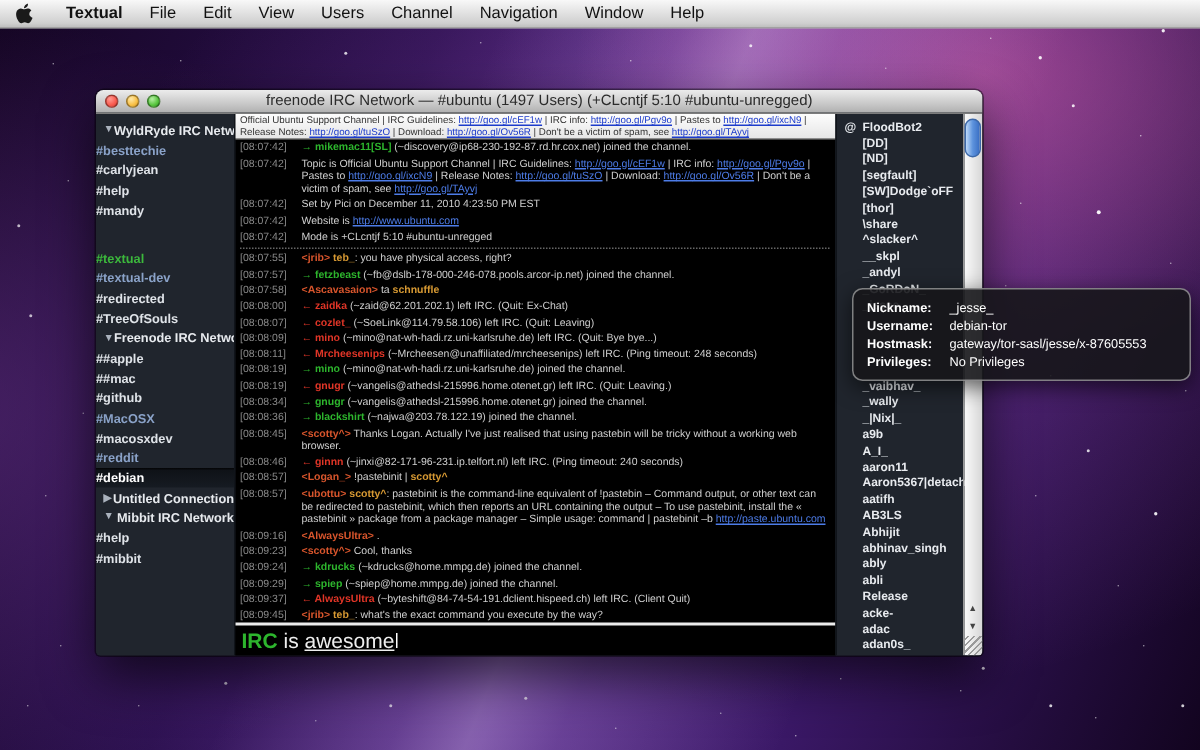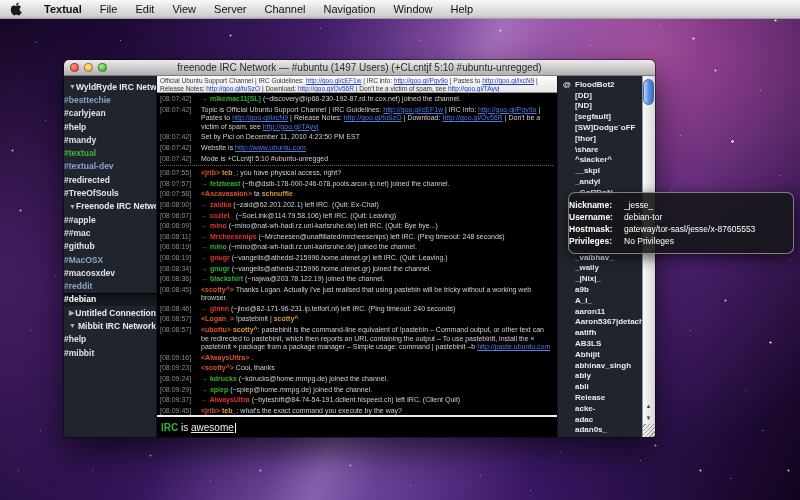--- a/index.html
+++ b/index.html
@@ -69,21 +69,21 @@
 
   .win-body { display:flex; height:361px; }
 
   
   .sidebar { width:93px; background:#20252d; border-right:1px solid #10141a;
     padding-top:4px; font-size:8.5px; font-weight:bold; color:#e7eaee; overflow:hidden; }
   .grp-header { height:13.3px; display:flex; align-items:center; padding-left:5px; white-space:nowrap; }
   .tri { font-size:7px; color:#aab2bd; width:9px; display:inline-block; }
   .chan { height:13.3px; display:flex; align-items:center; white-space:nowrap; color:#dfe3e8; }
   .chan.slate { color:#8aa2c8; }
-  .chan.green { color:#3cb83c; }
+  .chan.green { color:#3cb83c;margin-top:19px; }
   .chan.selected { background:linear-gradient(#0e1116, #161b22); color:#fff;
     box-shadow:inset 0 1px 0 rgba(0,0,0,.6); }
 
   
   .center { width:400px; display:flex; flex-direction:column; background:#000; }
   .topicbar { height:17px; background:linear-gradient(#fdfdfd, #e6e6e6);
     border-bottom:1px solid #8e8e8e; font-size:6.5px; line-height:8px; color:#333;
     padding:1px 3px 0 3px; overflow:hidden; }
   .topicbar .c-link { color:#1d3ccc; text-decoration:underline; }
   .chat { flex:1; overflow:hidden; padding:2px 4px 0 3px; font-size:7px; line-height:8.6px; color:#cfcfcf; }
@@ -93,21 +93,21 @@
   .c-join  { color:#2db52d; font-weight:bold; }
   .c-part  { color:#e03527; font-weight:bold; }
   .c-jnick { color:#2db52d; font-weight:bold; }
   .c-pnick { color:#e03527; font-weight:bold; }
   .c-nick  { color:#d8552c; font-weight:bold; }
   .c-mention { color:#d89a33; font-weight:bold; }
   .c-link { color:#4d7ce8; text-decoration:underline; }
   .sep { border-top:1px dotted #666; margin:1px 0 3px 0; }
 
   .inputarea { height:22px; border-top:2px solid #ececec; background:#000;
-    display:flex; align-items:flex-end; padding:4px 4px; font-size:10px; color:#eee; }
+    display:flex; align-items:center; padding:4px 4px; font-size:14px; color:#eee; }
   .c-green { color:#2db52d; font-weight:bold; }
   .c-und { text-decoration:underline; }
   .cursor { display:inline-block; width:1px; height:10px; background:#fff; margin-left:1px; vertical-align:-2px; }
 
   
   .userlist { width:98px; background:#20252d; border-left:1px solid #10141a;
     position:relative; overflow:hidden; font-size:8px; font-weight:600; color:#e8ebef; }
   .users { padding-top:3px; }
   .user { height:10.8px; display:flex; align-items:center; padding-left:17px; position:relative; white-space:nowrap; }
   .user .mode { position:absolute; left:5px; }
@@ -117,21 +117,21 @@
     background:linear-gradient(90deg,#bcd8f8,#5d93dd 50%,#3a6fc4); border:1px solid #3c68a8; }
   .ul-btn { position:absolute; right:0; width:13px; height:12px; font-size:6px; color:#444;
     display:flex; align-items:center; justify-content:center; }
   .ul-btn.up { bottom:25px; } .ul-btn.down { bottom:13px; }
   .grip { position:absolute; right:0; bottom:0; width:13px; height:13px;
     background:repeating-linear-gradient(135deg, transparent 0 2px, #9a9a9a 2px 3px); }
 
   
   .tooltip { position:absolute; left:568px; top:192px; width:226px; min-height:58px;
     background:rgba(22,22,25,.90); border:1px solid rgba(255,255,255,.45); border-radius:7px;
-    box-shadow:0 4px 14px rgba(0,0,0,.6); padding:6px 0; z-index:20;
+    box-shadow:0 4px 14px rgba(0,0,0,.6); padding:6px 9px; z-index:20;
     font-size:8.5px; line-height:12px; color:#fff; }
   .tt-row { display:flex; }
   .tt-label { width:55px; font-weight:bold; flex:none; }
   .tt-value { white-space:nowrap; }
 </style>
 </head>
 <body>
 
 <div id="screen">
   <div class="desktop"></div>
@@ -141,21 +141,21 @@
   <div class="menubar">
     <span class="apple">
       <svg width="12" height="14" viewBox="0 0 14 17">
           <path fill="#1a1a1a" d="M11.3,9.0c0-2.0,1.6-3.0,1.7-3.0c-0.9-1.4-2.4-1.6-2.9-1.6c-1.2-0.1-2.4,0.7-3.0,0.7 c-0.6,0-1.6-0.7-2.6-0.7C3.2,4.5,2.0,5.2,1.3,6.3c-1.4,2.4-0.4,6.0,1.0,8.0c0.7,1.0,1.5,2.1,2.6,2.0c1.0,0,1.4-0.7,2.7-0.7 c1.2,0,1.6,0.7,2.7,0.7c1.1,0,1.8-1.0,2.5-2.0c0.8-1.1,1.1-2.2,1.1-2.3C13.9,12.0,11.3,11.2,11.3,9.0z M9.4,3.1 c0.6-0.7,0.9-1.6,0.8-2.5C9.4,0.6,8.5,1.1,7.9,1.8C7.4,2.4,6.9,3.4,7.0,4.3C7.9,4.4,8.8,3.8,9.4,3.1z"></path>
         </svg>
     </span>
     <span class="menu-item app">Textual</span>
     <span class="menu-item">File</span>
     <span class="menu-item">Edit</span>
     <span class="menu-item">View</span>
-    <span class="menu-item">Server</span>
+    <span class="menu-item">Users</span>
     <span class="menu-item">Channel</span>
     <span class="menu-item">Navigation</span>
     <span class="menu-item">Window</span>
     <span class="menu-item">Help</span>
   </div>
 
   <div class="win">
     <div class="titlebar">
       <span class="lights">
         <span class="light red"></span>

